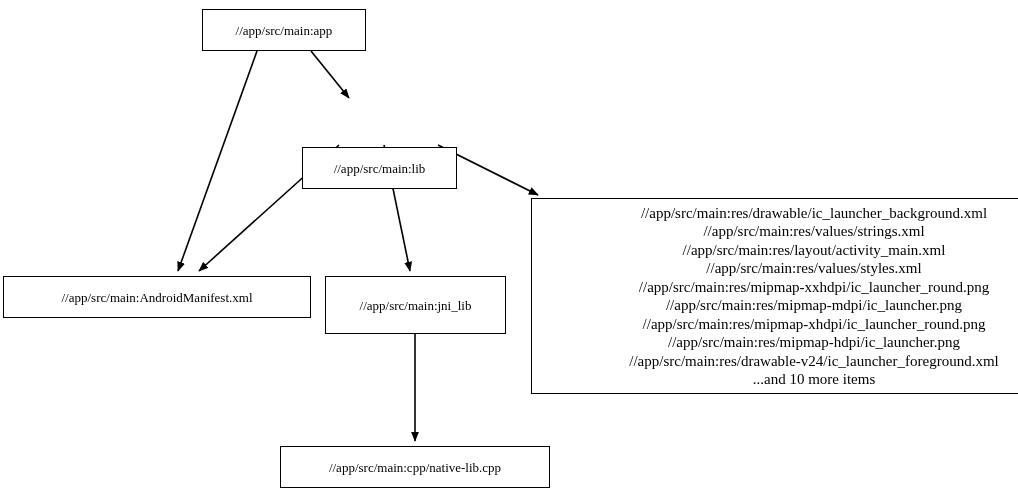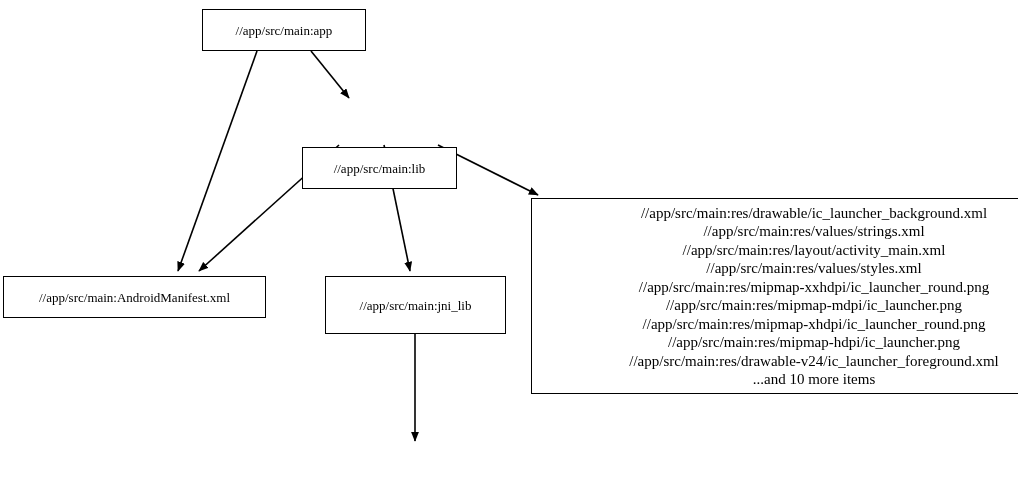--- a/index.html
+++ b/index.html
@@ -52,21 +52,21 @@
     font-size: 15px;
   }
   .node.multiline .node-label {
     white-space: pre-line;
     padding: 0 6px;
   }
 
   
   #node-app            { left: 202px; top: 9px;   width: 164px; height: 42px; }
   #node-lib            { left: 302px; top: 103px; width: 155px; height: 42px; margin-top: 44px; }
-  #node-manifest       { left: 3px;   top: 276px; width: 263px; height: 42px; }
+  #node-manifest       { left: 3px;   top: 276px; width: 308px; height: 42px; }
   #node-jnilib         { left: 325px; top: 276px; width: 181px; height: 58px; }
   #node-res            { left: 531px; top: 198px; width: 566px; height: 196px; }
   #node-nativelib      { left: 280px; top: 446px; width: 270px; height: 42px; }
 </style>
 </head>
 <body>
 
 <div id="graph-canvas">
 
   <svg id="edge-layer" width="1018" height="496" viewBox="0 0 1018 496">
@@ -111,14 +111,17 @@
 //app/src/main:res/layout/activity_main.xml
 //app/src/main:res/values/styles.xml
 //app/src/main:res/mipmap-xxhdpi/ic_launcher_round.png
 //app/src/main:res/mipmap-mdpi/ic_launcher.png
 //app/src/main:res/mipmap-xhdpi/ic_launcher_round.png
 //app/src/main:res/mipmap-hdpi/ic_launcher.png
 //app/src/main:res/drawable-v24/ic_launcher_foreground.xml
 ...and 10 more items</span>
   </div>
 
+  <div class="node" id="node-nativelib">
+    <span class="node-label">//app/src/main:cpp/native-lib.cpp</span>
+  </div>
 
 </div>
 
 </body></html>

